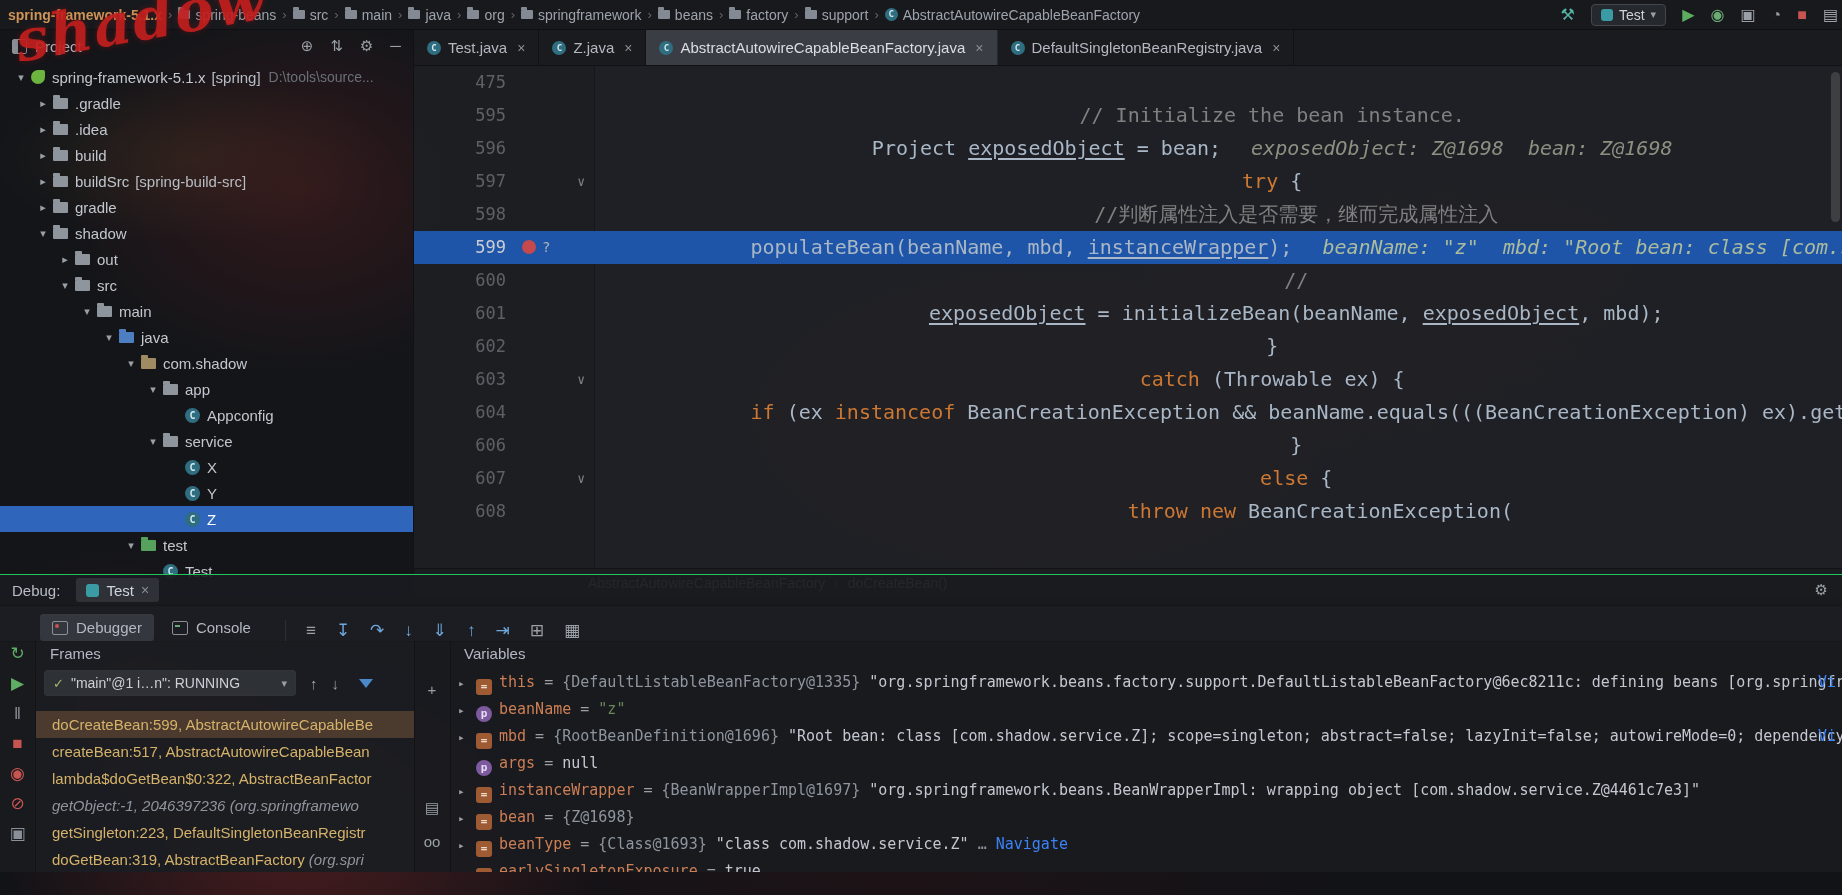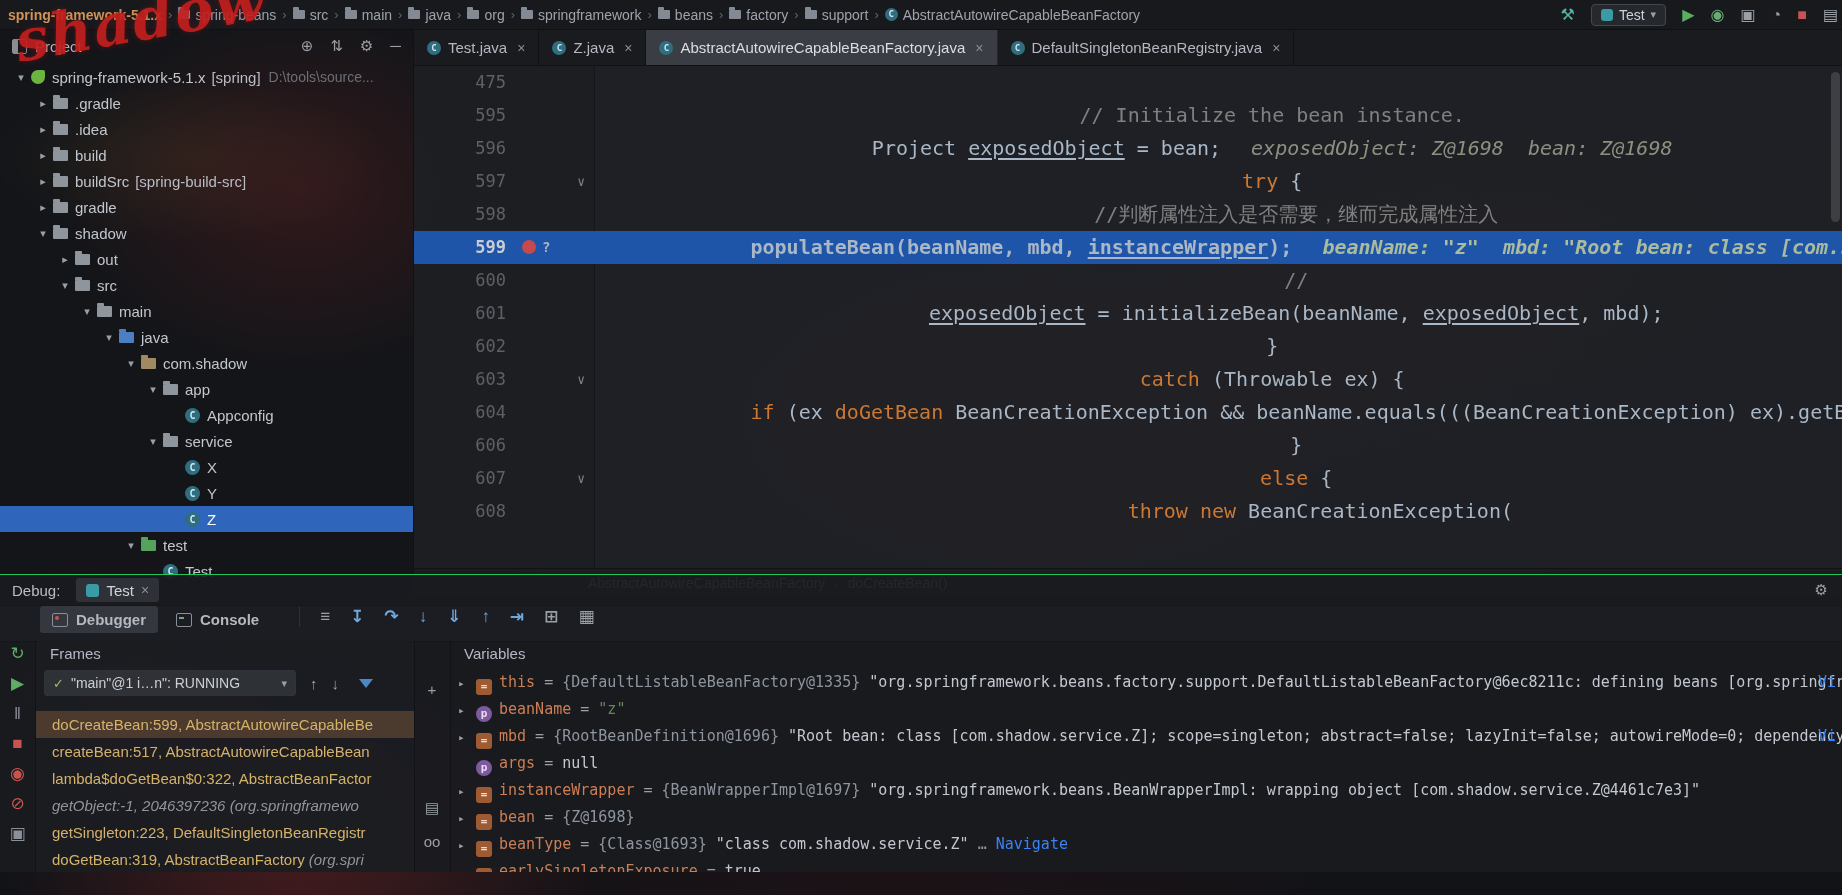--- a/index.html
+++ b/index.html
@@ -72,21 +72,21 @@
     border-right:1px solid rgba(0,0,0,.35);cursor:pointer;white-space:nowrap;}
   .etab.active{background:rgba(63,67,74,.88);color:#dadde2;}
   .etab .cls{width:14px;height:14px;border-radius:50%;background:#2e6e80;color:#d5e7ec;font:bold 9px/14px "DejaVu Sans Mono",monospace;text-align:center;}
   .etab .tclose{color:#8a8f98;font-size:14px;margin-left:3px;}
   #code{position:absolute;left:414px;top:66px;width:1428px;height:502px;z-index:2;overflow:hidden;
     background:rgba(33,36,41,.78);}
   #gutterbg{position:absolute;left:0;top:0;bottom:0;width:180px;background:rgba(28,30,34,.82);border-right:1px solid #15161a;}
   #lines{position:relative;z-index:1;}
   .cline{display:flex;height:33px;line-height:33px;white-space:pre;overflow:hidden;
     font-family:"DejaVu Sans Mono","Liberation Mono",monospace;font-size:20px;}
-  .cline.cur{background:#1e55a8;font-weight:bold;}
+  .cline.cur{background:#1e55a8;}
   .gcell{width:180px;flex:none;display:flex;}
   .lnum{display:inline-block;width:92px;text-align:right;color:#5d6166;font-size:17px;cursor:pointer;}
   .cur .lnum{color:#c9cdd3;}
   .gicons{position:relative;display:inline-block;width:88px;height:100%;}
   .fold{position:absolute;right:9px;top:0;color:#7d828a;font-size:13px;cursor:pointer;}
   .bpdot{position:absolute;left:16px;top:9px;width:14px;height:14px;border-radius:50%;background:#c5494d;cursor:pointer;}
   .bpq{position:absolute;left:36px;top:0;color:#aeb3ba;font-size:14px;}
   .ccell{flex:1;padding-left:12px;color:#a9b7c6;text-align:center;}
   .ccell .d{color:#a9b7c6;} .ccell .k{color:#cc7832;} .ccell .c{color:#808080;}
   .ccell .h{color:#8a9180;font-style:italic;margin-left:30px;}
@@ -102,22 +102,22 @@
     background:rgba(25,27,31,.92);border-top:1px solid #22c55e;box-sizing:border-box;}
   #dbg-head{position:relative;height:30px;display:flex;align-items:center;gap:16px;padding-left:12px;
     border-bottom:1px solid #15161a;}
   #dbg-title{color:#b8bcc4;font-size:15px;}
   #dbg-tab{display:flex;align-items:center;gap:7px;height:24px;padding:0 10px;border-radius:3px;
     background:rgba(66,70,76,.55);cursor:pointer;}
   .sess-ic{width:13px;height:13px;border-radius:3px;background:#3a9ba5;}
   #dbg-tab .lbl{color:#d0d4da;font-size:15px;}
   #dbg-tab .tclose{color:#8a8f98;font-size:14px;}
   #dbg-head-right{position:absolute;right:14px;display:flex;gap:14px;color:#9aa0a6;font-size:15px;}
-  #dbg-toolbar{height:35px;display:flex;align-items:flex-start;padding-left:40px;gap:6px;
-    border-bottom:1px solid #15161a;background:rgba(30,32,37,.6);font-weight:bold;}
+  #dbg-toolbar{height:35px;display:flex;align-items:flex-end;padding-left:40px;
+    border-bottom:1px solid #15161a;background:rgba(30,32,37,.6);}
   .vtab{display:flex;align-items:center;gap:8px;height:27px;padding:0 12px;font-size:15px;color:#b4b8c0;cursor:pointer;border-radius:3px;}
   .vtab.active{background:rgba(72,76,83,.55);}
   .dbg-ic{width:14px;height:12px;border:1px solid #8a8f98;border-radius:2px;position:relative;}
   .dbg-ic.debugger::before{content:"";position:absolute;left:2px;top:2px;width:4px;height:4px;background:#c75450;border-radius:50%;}
   .dbg-ic.console::before{content:"";position:absolute;left:2px;top:3px;width:5px;height:2px;background:#6aab73;}
   #dbg-tool-icons{display:flex;align-items:center;gap:20px;margin-left:22px;padding-left:20px;border-left:1px solid #2c2f34;}
   #dbg-tool-icons span{font-size:17px;cursor:pointer;}
   #dbg-content{position:absolute;left:0;top:66px;right:0;bottom:0;overflow:hidden;}
   #dbg-strip{position:absolute;left:0;top:0;bottom:0;width:36px;border-right:1px solid #121316;
     display:flex;flex-direction:column;align-items:center;padding-top:4px;gap:13px;box-sizing:border-box;}
@@ -355,21 +355,21 @@
         <div class="cline"><span class="gcell"><span class="lnum">475</span><span class="gicons"></span></span><span class="ccell"></span></div>
         <div class="cline"><span class="gcell"><span class="lnum">595</span><span class="gicons"></span></span><span class="ccell"><span class="d">        </span><span class="c">// Initialize the bean instance.</span></span></div>
         <div class="cline"><span class="gcell"><span class="lnum">596</span><span class="gicons"></span></span><span class="ccell"><span class="d">        </span><span class="d">Project </span><span class="d u">exposedObject</span><span class="d"> = bean;</span><span class="h">exposedObject: Z@1698  bean: Z@1698</span></span></div>
         <div class="cline"><span class="gcell"><span class="lnum">597</span><span class="gicons"><span class="fold">∨</span></span></span><span class="ccell"><span class="d">        </span><span class="k">try</span><span class="d"> {</span></span></div>
         <div class="cline"><span class="gcell"><span class="lnum">598</span><span class="gicons"></span></span><span class="ccell"><span class="d">            </span><span class="c">//判断属性注入是否需要，继而完成属性注入</span></span></div>
         <div class="cline cur"><span class="gcell"><span class="lnum">599</span><span class="gicons"><span class="bpdot"></span><span class="bpq">?</span></span></span><span class="ccell"><span class="d">            </span><span class="d">populateBean(beanName, mbd, </span><span class="d u">instanceWrapper</span><span class="d">);</span><span class="h2">beanName: "z"  mbd: "Root bean: class [com.shad</span></span></div>
         <div class="cline"><span class="gcell"><span class="lnum">600</span><span class="gicons"></span></span><span class="ccell"><span class="d">            </span><span class="c">//</span></span></div>
         <div class="cline"><span class="gcell"><span class="lnum">601</span><span class="gicons"></span></span><span class="ccell"><span class="d">            </span><span class="d u">exposedObject</span><span class="d"> = initializeBean(beanName, </span><span class="d u">exposedObject</span><span class="d">, mbd);</span></span></div>
         <div class="cline"><span class="gcell"><span class="lnum">602</span><span class="gicons"></span></span><span class="ccell"><span class="d">        }</span></span></div>
         <div class="cline"><span class="gcell"><span class="lnum">603</span><span class="gicons"><span class="fold">∨</span></span></span><span class="ccell"><span class="d">        </span><span class="k">catch</span><span class="d"> (Throwable ex) {</span></span></div>
-        <div class="cline"><span class="gcell"><span class="lnum">604</span><span class="gicons"></span></span><span class="ccell"><span class="d">            </span><span class="k">if</span><span class="d"> (ex </span><span class="k">doGetBean</span><span class="d"> BeanCreationException &amp;&amp; beanName.equals(((BeanCreationException) ex).getBea</span></span></div>
+        <div class="cline"><span class="gcell"><span class="lnum">604</span><span class="gicons"></span></span><span class="ccell"><span class="d">            </span><span class="k">if</span><span class="d"> (ex </span><span class="k">instanceof</span><span class="d"> BeanCreationException &amp;&amp; beanName.equals(((BeanCreationException) ex).getBea</span></span></div>
         <div class="cline"><span class="gcell"><span class="lnum">606</span><span class="gicons"></span></span><span class="ccell"><span class="d">            }</span></span></div>
         <div class="cline"><span class="gcell"><span class="lnum">607</span><span class="gicons"><span class="fold">∨</span></span></span><span class="ccell"><span class="d">            </span><span class="k">else</span><span class="d"> {</span></span></div>
         <div class="cline"><span class="gcell"><span class="lnum">608</span><span class="gicons"></span></span><span class="ccell"><span class="d">                </span><span class="k">throw</span><span class="d"> </span><span class="k">new</span><span class="d"> BeanCreationException(</span></span></div>
       </div>
     <div id="scrollbar">
         <div class="thumb"></div>
       </div>
   </div>
 
   <div id="ebc">

